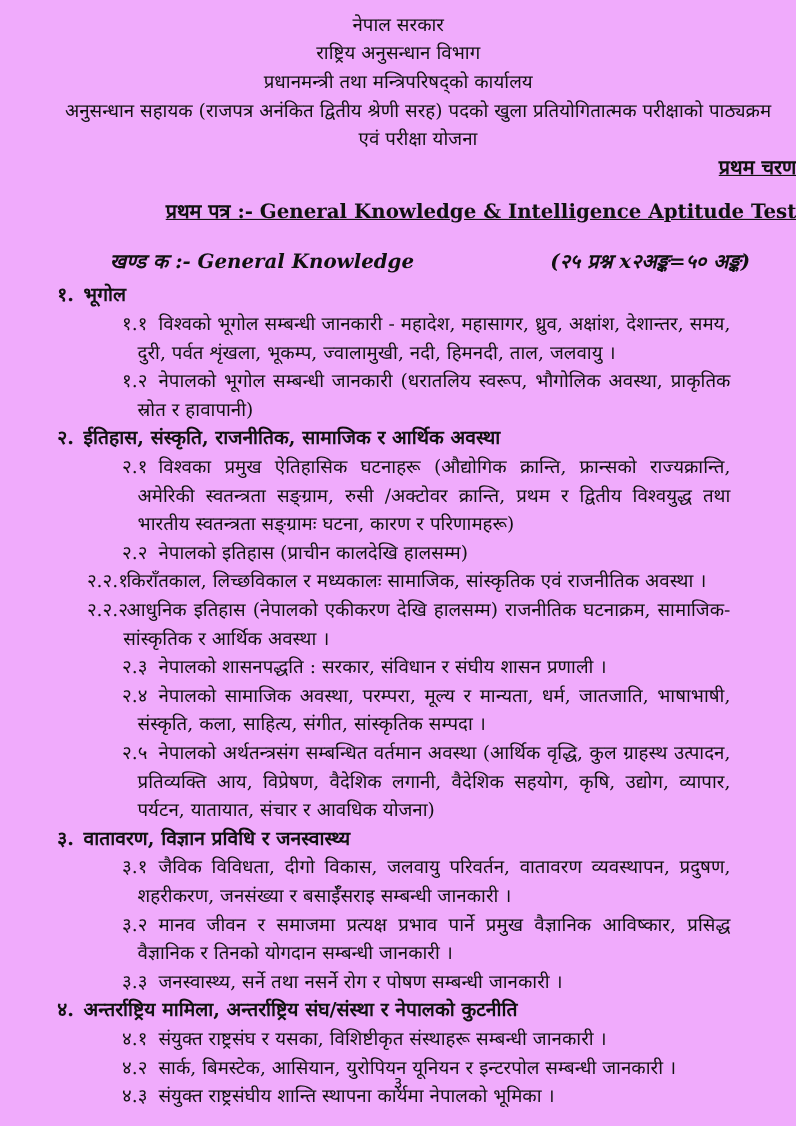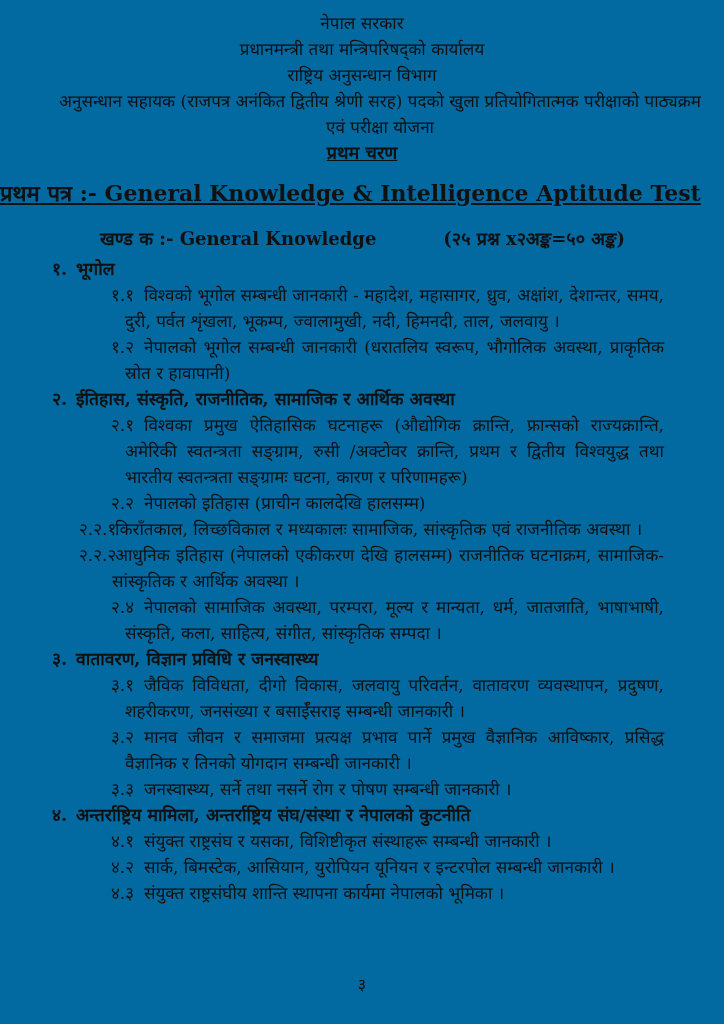--- a/index.html
+++ b/index.html
@@ -5,21 +5,21 @@
   html, body {
     margin: 0;
     padding: 0;
     background: #ffffff;
   }
   .page {
     position: relative;
     width: 724px;
     height: 1024px;
     margin: 0 auto;
-    background: #0369a1;
+    background: #f0abfc;
     color: #111111;
     font-family: "DejaVu Serif", "Liberation Serif", serif;
     font-size: 17px;
     line-height: 26px;
     overflow: hidden;
   }
   .doc-header {
     padding-top: 10px;
     text-align: center;
   }
@@ -27,37 +27,39 @@
     display: block;
   }
   .doc-header .h-line4 {
     padding: 0 16px;
     margin-left: 36px;
   }
   .stage {
     font-weight: bold;
     text-decoration: underline;
     font-size: 18px;
+    text-align: right;
   }
   .paper-title {
-    text-align: left;
+    text-align: right;
     font-weight: bold;
-    font-size: 22px;
+    font-size: 18px;
     margin-top: 14px;
   }
   .paper-title span {
     text-decoration: underline;
   }
   .section-heading {
     display: flex;
     justify-content: space-between;
     align-items: baseline;
-    margin: 20px 99px 4px 100px;
+    margin: 20px 42px 4px 100px;
     font-weight: bold;
     font-size: 18px;
+    font-style: italic;
   }
   .outline {
     margin-right: 60px;
   }
   .row {
     text-align: justify;
   }
   .row .num {
     display: inline-block;
     text-indent: 0;
@@ -88,22 +90,22 @@
     font-size: 16px;
   }
 </style>
 </head>
 <body>
 
 <div class="page">
 
   <div class="doc-header">
     <span class="h-line">नेपाल सरकार</span>
+    <span class="h-line">राष्ट्रिय अनुसन्धान विभाग</span>
     <span class="h-line">प्रधानमन्त्री तथा मन्त्रिपरिषद्को कार्यालय</span>
-    <span class="h-line">राष्ट्रिय अनुसन्धान विभाग</span>
     <span class="h-line h-line4">अनुसन्धान सहायक (राजपत्र अनंकित द्वितीय श्रेणी सरह) पदको खुला प्रतियोगितात्मक परीक्षाको पाठ्यक्रम एवं परीक्षा योजना</span>
     <span class="h-line stage">प्रथम चरण</span>
   </div>
 
   <div class="paper-title">
     <span>प्रथम पत्र :- General Knowledge &amp; Intelligence Aptitude Test</span>
   </div>
 
   <div class="section-heading">
     <span>खण्ड क :-  General Knowledge</span>
@@ -112,21 +114,23 @@
 
   <div class="outline" id="outline">
       <div class="row lvl1"><span class="num">१.</span><span>भूगोल</span></div>
       <div class="row lvl2"><span class="num">१.१</span><span>विश्वको भूगोल सम्बन्धी जानकारी  - महादेश, महासागर, ध्रुव, अक्षांश, देशान्तर, समय, दुरी, पर्वत शृंखला, भूकम्प, ज्वालामुखी, नदी, हिमनदी, ताल, जलवायु ।</span></div>
       <div class="row lvl2"><span class="num">१.२</span><span>नेपालको भूगोल सम्बन्धी जानकारी (धरातलिय स्वरूप, भौगोलिक अवस्था, प्राकृतिक स्रोत र हावापानी)</span></div>
       <div class="row lvl1"><span class="num">२.</span><span>ईतिहास, संस्कृति, राजनीतिक, सामाजिक र आर्थिक अवस्था</span></div>
       <div class="row lvl2"><span class="num">२.१</span><span>विश्वका प्रमुख ऐतिहासिक घटनाहरू (औद्योगिक क्रान्ति, फ्रान्सको राज्यक्रान्ति, अमेरिकी स्वतन्त्रता सङ्ग्राम, रुसी /अक्टोवर क्रान्ति, प्रथम र द्वितीय विश्वयुद्ध तथा भारतीय स्वतन्त्रता सङ्ग्रामः घटना, कारण र परिणामहरू)</span></div>
       <div class="row lvl2"><span class="num">२.२</span><span>नेपालको इतिहास (प्राचीन कालदेखि हालसम्म)</span></div>
       <div class="row lvl3"><span class="num">२.२.१</span><span>किराँतकाल, लिच्छविकाल र मध्यकालः सामाजिक, सांस्कृतिक एवं राजनीतिक अवस्था ।</span></div>
       <div class="row lvl3"><span class="num">२.२.२</span><span>आधुनिक इतिहास (नेपालको एकीकरण देखि हालसम्म) राजनीतिक घटनाक्रम, सामाजिक-सांस्कृतिक र आर्थिक अवस्था ।</span></div>
+      <div class="row lvl2"><span class="num">२.३</span><span>नेपालको शासनपद्धति : सरकार, संविधान र संघीय शासन प्रणाली ।</span></div>
       <div class="row lvl2"><span class="num">२.४</span><span>नेपालको सामाजिक अवस्था, परम्परा, मूल्य र मान्यता, धर्म, जातजाति, भाषाभाषी, संस्कृति, कला, साहित्य, संगीत, सांस्कृतिक सम्पदा ।</span></div>
+      <div class="row lvl2"><span class="num">२.५</span><span>नेपालको अर्थतन्त्रसंग सम्बन्धित वर्तमान अवस्था  (आर्थिक वृद्धि, कुल ग्राहस्थ उत्पादन, प्रतिव्यक्ति आय, विप्रेषण, वैदेशिक लगानी, वैदेशिक सहयोग, कृषि, उद्योग, व्यापार, पर्यटन, यातायात, संचार र आवधिक योजना)</span></div>
       <div class="row lvl1"><span class="num">३.</span><span>वातावरण, विज्ञान प्रविधि र जनस्वास्थ्य</span></div>
       <div class="row lvl2"><span class="num">३.१</span><span>जैविक विविधता, दीगो विकास, जलवायु परिवर्तन, वातावरण व्यवस्थापन, प्रदुषण, शहरीकरण, जनसंख्या र बसाईँसराइ सम्बन्धी जानकारी ।</span></div>
       <div class="row lvl2"><span class="num">३.२</span><span>मानव जीवन र समाजमा प्रत्यक्ष प्रभाव पार्ने प्रमुख वैज्ञानिक आविष्कार, प्रसिद्ध वैज्ञानिक र तिनको योगदान सम्बन्धी जानकारी ।</span></div>
       <div class="row lvl2"><span class="num">३.३</span><span>जनस्वास्थ्य, सर्ने तथा नसर्ने रोग र पोषण सम्बन्धी जानकारी ।</span></div>
       <div class="row lvl1"><span class="num">४.</span><span>अन्तर्राष्ट्रिय मामिला, अन्तर्राष्ट्रिय संघ/संस्था र नेपालको कुटनीति</span></div>
       <div class="row lvl2"><span class="num">४.१</span><span>संयुक्त राष्ट्रसंघ र यसका, विशिष्टीकृत संस्थाहरू सम्बन्धी जानकारी ।</span></div>
       <div class="row lvl2"><span class="num">४.२</span><span>सार्क, बिमस्टेक, आसियान, युरोपियन यूनियन र इन्टरपोल सम्बन्धी जानकारी ।</span></div>
       <div class="row lvl2"><span class="num">४.३</span><span>संयुक्त राष्ट्रसंघीय शान्ति स्थापना कार्यमा नेपालको भूमिका ।</span></div>
     </div>
 

